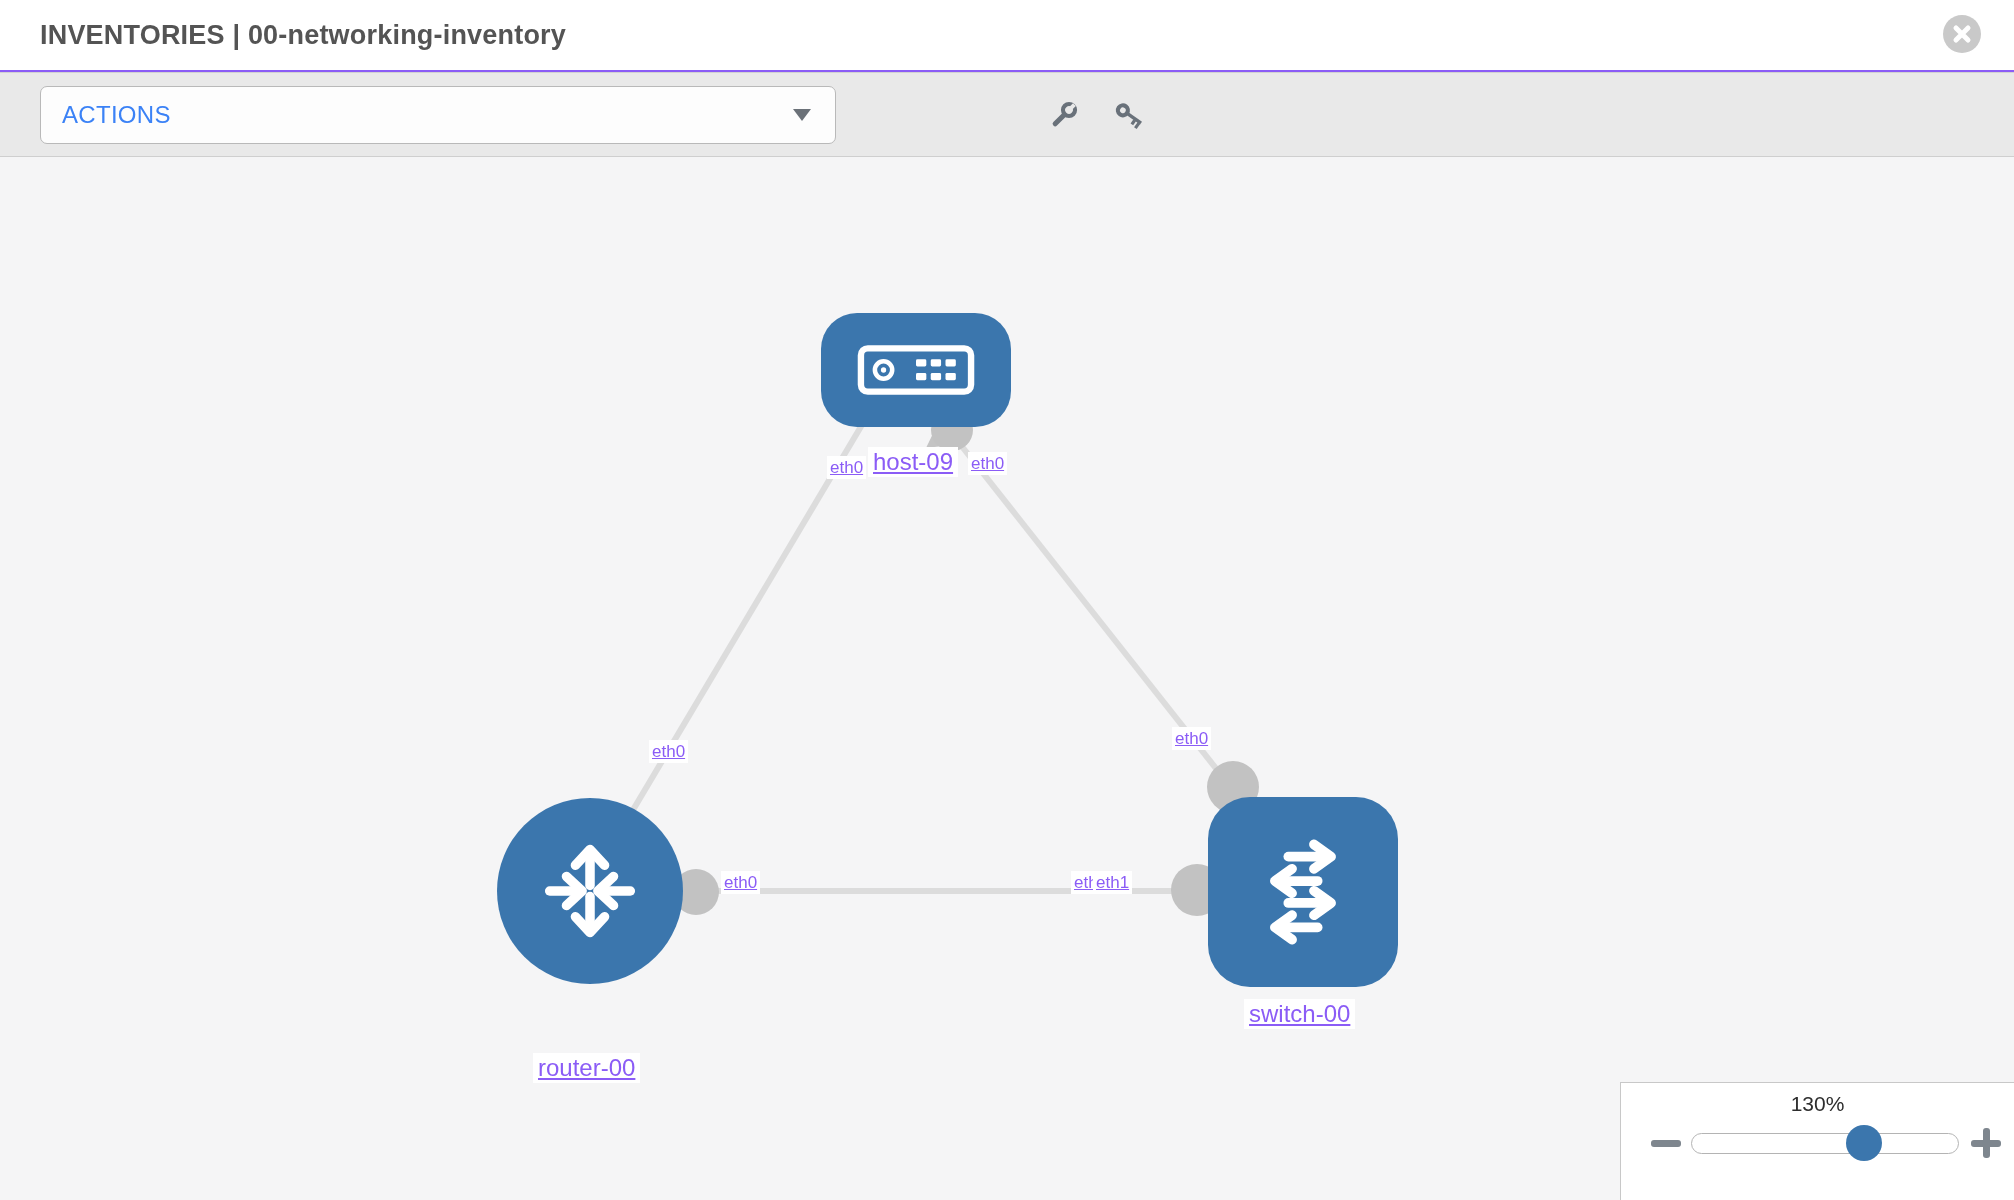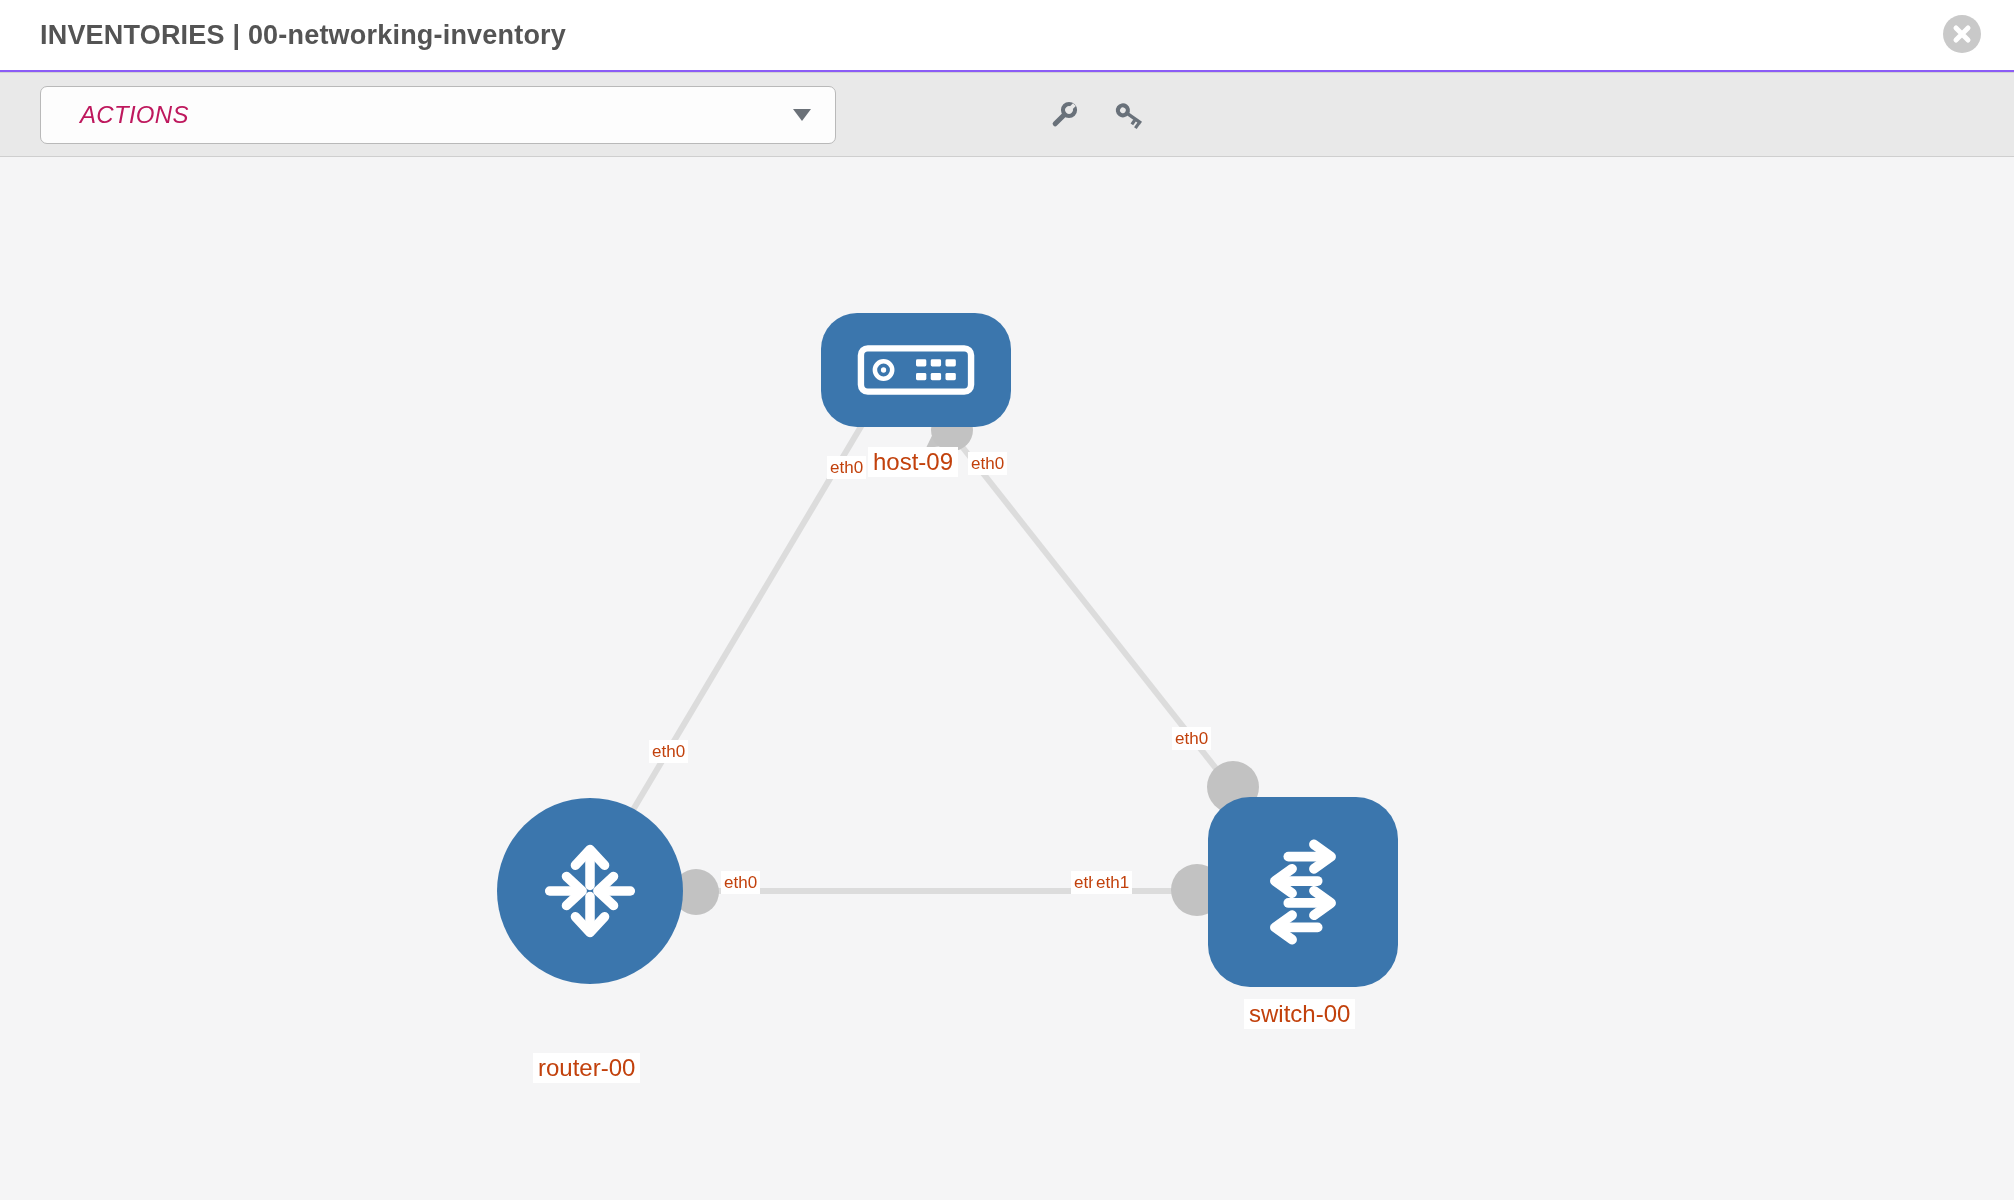--- a/index.html
+++ b/index.html
@@ -7,30 +7,30 @@
   .stage{position:relative;width:2014px;height:1200px;overflow:hidden;background:#fff;}
 
   
   .hdr{position:absolute;left:0;top:0;width:100%;height:72px;background:#fff;border-bottom:2px solid #8b5cf6;box-sizing:border-box;}
   .hdr-title{position:absolute;left:40px;top:50%;transform:translateY(-50%);font-size:27px;font-weight:bold;color:#545454;letter-spacing:.2px;white-space:nowrap;}
   .close-btn{position:absolute;left:1943px;top:15px;width:38px;height:38px;border-radius:50%;background:#c9c9c9;display:flex;align-items:center;justify-content:center;cursor:pointer;}
 
   
   .tbar{position:absolute;left:0;top:72px;width:100%;height:85px;background:#e9e9e9;border-top:1px solid #d2d2d2;border-bottom:1px solid #cfcfcf;box-sizing:border-box;}
   .combo{position:absolute;top:13px;height:58px;background:#fdfdfd;border:1.5px solid #b9b9b9;border-radius:7px;box-sizing:border-box;display:flex;align-items:center;cursor:pointer;}
-  .combo-label{font-size:24px;color:#be185d;padding-left:39px;letter-spacing:.3px;font-style:italic;}
+  .combo-label{font-size:24px;color:#3b82f6;padding-left:21px;letter-spacing:.3px;}
   .caret{position:absolute;right:24px;top:50%;transform:translateY(-50%);width:0;height:0;border-left:9px solid transparent;border-right:9px solid transparent;border-top:12px solid #6b7178;}
   .tool-btn{position:absolute;top:24px;width:38px;height:38px;display:flex;align-items:center;justify-content:center;color:#69717a;cursor:pointer;}
 
   
   .canvas{position:absolute;left:0;top:157px;width:2014px;height:1043px;background:#f5f5f6;}
   .overlay{position:absolute;left:0;top:0;width:2014px;height:1200px;pointer-events:none;}
   .connector{position:absolute;border-radius:50%;background:#c2c2c2;z-index:2;}
   .node{position:absolute;background:#3b76ad;z-index:3;display:flex;align-items:center;justify-content:center;cursor:pointer;}
-  .elabel{position:absolute;background:#fff;color:#c2410c;font-size:17px;line-height:23px;padding:0 3px;white-space:nowrap;z-index:4;}
+  .elabel{position:absolute;background:#fff;color:#8b5cf6;font-size:17px;line-height:23px;padding:0 3px;white-space:nowrap;z-index:4;text-decoration:underline;}
   .nlabel{font-size:24px;line-height:30px;padding:0 5px;z-index:4;}
 
   
   .zoom-panel{position:absolute;left:1620px;top:1082px;width:395px;height:119px;background:#fff;border:1px solid #c8c8c8;box-sizing:border-box;}
   .zoom-val{position:absolute;left:0;top:9px;width:100%;text-align:center;font-size:21px;color:#2e2e2e;}
   .zoom-minus{position:absolute;left:28px;top:45px;width:34px;height:30px;display:flex;align-items:center;justify-content:center;cursor:pointer;}
   .minus-bar{width:30px;height:7px;border-radius:3px;background:#7e868e;}
   .zoom-track{position:absolute;left:70px;top:50px;width:268px;height:21px;border:1.5px solid #b4b4b4;border-radius:12px;background:#fff;box-sizing:border-box;cursor:pointer;}
   .zoom-thumb{position:absolute;left:225px;top:42px;width:36px;height:36px;border-radius:50%;background:#3b76ad;cursor:pointer;}
   .zoom-plus{position:absolute;left:348px;top:43px;width:34px;height:34px;cursor:pointer;}
@@ -144,14 +144,26 @@
   <div class="elabel nlabel" style="left:1244px;top:968px;margin-top:31px;">switch-00</div>
 
   <div class="elabel" style="left:827px;top:456px;">eth0</div>
   <div class="elabel" style="left:968px;top:452px;">eth0</div>
   <div class="elabel" style="left:649px;top:740px;">eth0</div>
   <div class="elabel" style="left:721px;top:871px;">eth0</div>
   <div class="elabel" style="left:1172px;top:727px;">eth0</div>
   <div class="elabel" style="left:1071px;top:871px;z-index:4;">eth0</div>
   <div class="elabel" style="left:1093px;top:871px;z-index:5;">eth1</div>
 
+  <div class="zoom-panel">
+    <div class="zoom-val">130%</div>
+    <div class="zoom-minus">
+      <div class="minus-bar"></div>
+    </div>
+    <div class="zoom-track"></div>
+    <div class="zoom-thumb"></div>
+    <div class="zoom-plus">
+      <div class="plus-h"></div>
+      <div class="plus-v"></div>
+    </div>
+  </div>
 
 </div>
 
 </body></html>

